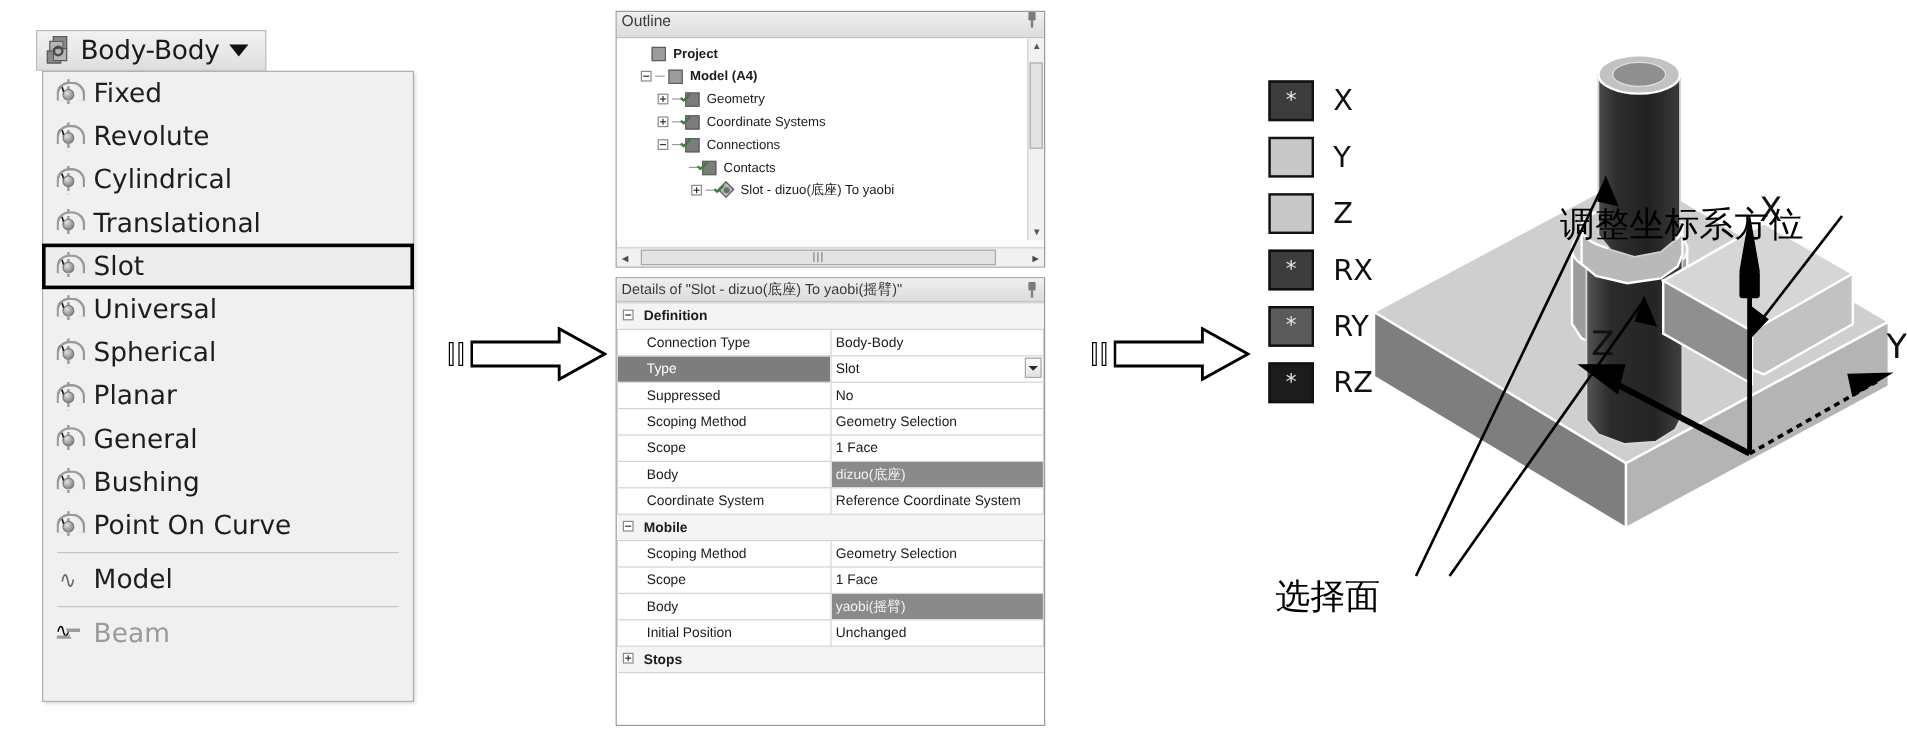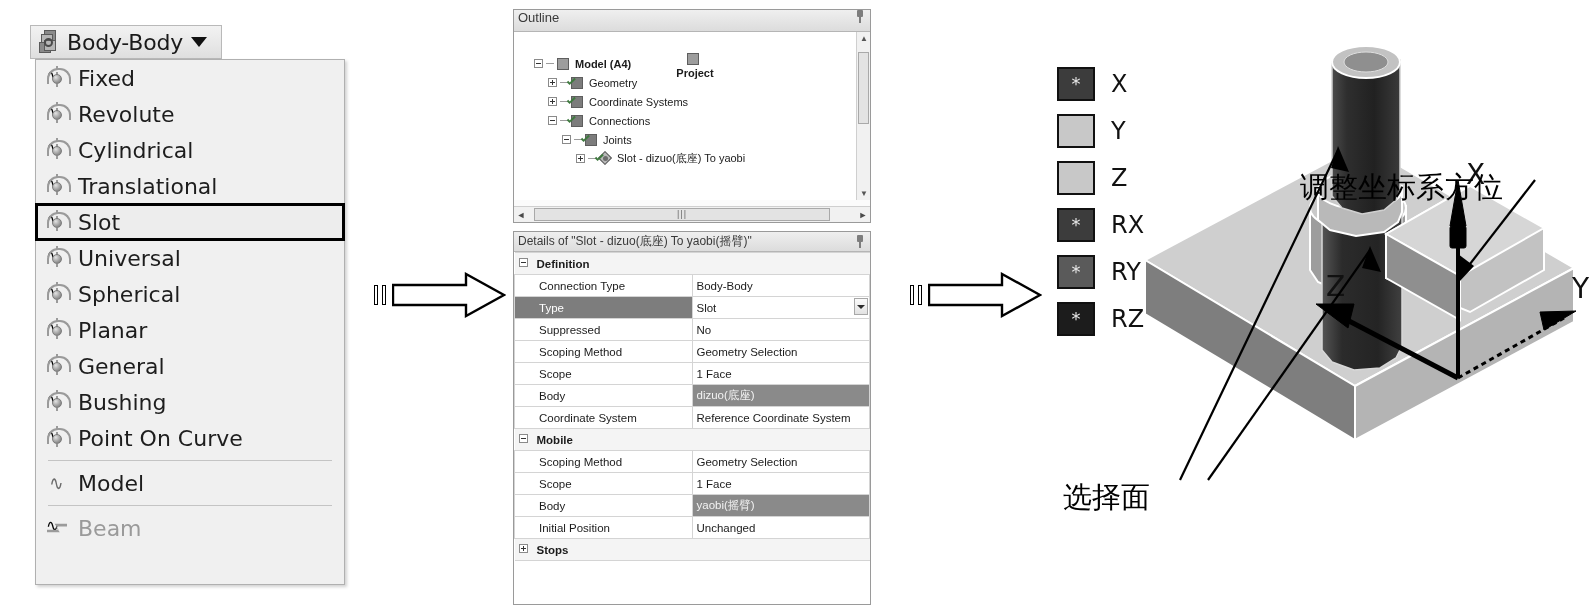--- a/index.html
+++ b/index.html
@@ -278,21 +278,21 @@
   <div class="ow-title">
     <span class="t">Outline</span>
     <span class="pin">
         <i class="head"></i>
         <i class="needle"></i>
       </span>
   </div>
 
   <div class="ow-body">
     <div class="tree" id="outline-tree">
-        <div class="trow" style="padding-left: 0px; flex-direction: column;">
+        <div class="trow" style="padding-left: 0px;">
           <span class="exp none"></span>
           <span class="dash hidden"></span>
           <span class="gi">
             <span class="sq"></span>
           </span>
           <span class="lab bold">Project</span>
         </div>
         <div class="trow" style="padding-left: 14px;">
           <span class="exp"></span>
           <span class="dash"></span>
@@ -322,27 +322,27 @@
         <div class="trow" style="padding-left: 28px;">
           <span class="exp"></span>
           <span class="dash"></span>
           <span class="gi">
             <span class="sq dark"></span>
             <span class="chk"></span>
           </span>
           <span class="lab">Connections</span>
         </div>
         <div class="trow" style="padding-left: 42px;">
-          <span class="exp"></span>
+          <span class="exp none"></span>
           <span class="dash"></span>
           <span class="gi">
             <span class="sq dark"></span>
             <span class="chk"></span>
           </span>
-          <span class="lab">Joints</span>
+          <span class="lab">Contacts</span>
         </div>
         <div class="trow" style="padding-left: 56px;">
           <span class="exp plus"></span>
           <span class="dash"></span>
           <span class="gi joint">
             <span class="dia"></span>
             <span class="dot"></span>
             <span class="chk"></span>
           </span>
           <span class="lab">Slot - dizuo(底座) To yaobi</span>

